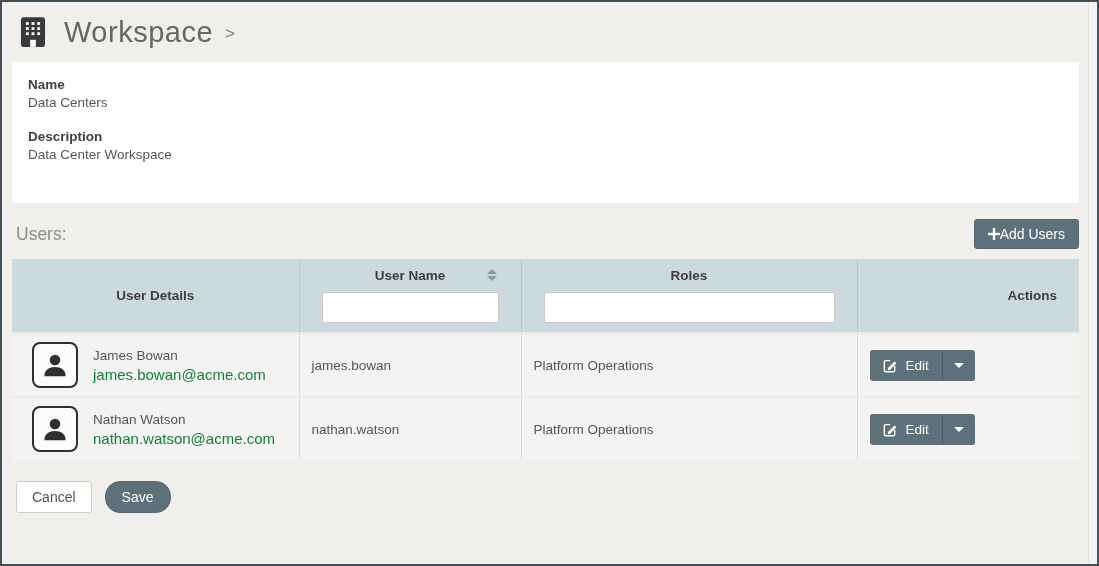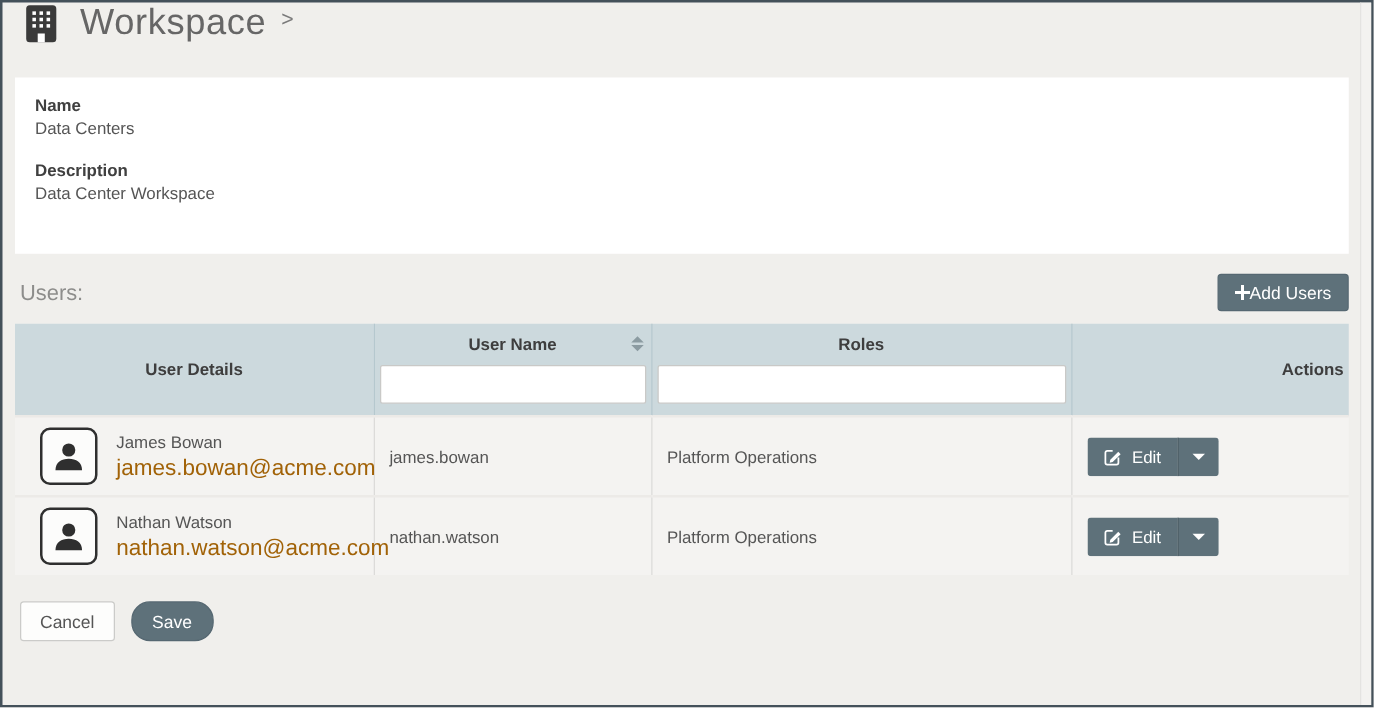--- a/index.html
+++ b/index.html
@@ -14,21 +14,21 @@
     overflow:hidden;
   }
   .right-gutter {
     position:absolute; top:0; right:0; width:9px; height:100%;
     background:#f3f2f0; border-left:1px solid #e4e3e1;
   }
 
   
   .topbar {
     height:60px;
-    display:flex; align-items:flex-start;
+    display:flex; align-items:center;
     padding:0 14px;
   }
   .app-icon { width:34px; height:34px; flex:0 0 auto; }
   .page-title {
     font-size:29px; font-weight:300; color:#666;
     margin-left:14px; letter-spacing:.5px;
   }
   .crumb-sep { font-size:17px; color:#7a7a7a; margin:4px 0 0 12px; font-weight:300;}
   .crumb { font-size:17.5px; color:#6f6f6f; margin:4px 0 0 8px; font-weight:300; }
 
@@ -73,21 +73,21 @@
   
   table.users-table {
     width:100%; border-collapse:collapse; table-layout:fixed;
     font-size:13.5px; color:#555;
   }
   col.c-details { width:287px; }
   col.c-username { width:222px; }
   col.c-roles { width:336px; }
   thead th {
     background:#ccd9dd; color:#3e3e3e;
-    height:73px; padding:9px 4px;
+    height:73px; padding:9px 22px;
     border-right:1px solid #b5c8ce;
     vertical-align:middle; font-weight:700;
   }
   thead th:last-child { border-right:none; }
   th.th-center { text-align:center; }
   th.th-left { text-align:right; }
   .th-label-row { position:relative; text-align:center; margin-bottom:7px; height:17px; }
   .sort-icon {
     position:absolute; right:2px; top:1px; width:10px; height:14px;
     display:inline-flex; flex-direction:column; align-items:center; gap:2px;
@@ -107,21 +107,21 @@
   }
   tbody td:last-child { border-right:none; }
   .user-cell { display:flex; align-items:center; gap:15px; padding-left:8px; }
   .avatar {
     width:46px; height:46px; flex:0 0 auto;
     border:2px solid #2f2f2f; border-radius:8px; background:#fcfcfb;
     display:flex; align-items:center; justify-content:center;
   }
   .avatar svg { width:30px; height:30px; }
   .user-name-line { font-size:13.5px; color:#555; margin-bottom:3px; }
-  .user-email-line { font-size:18px; color:#a16207; }
+  .user-email-line { font-size:15px; color:#15803d; }
 
   
   .split-btn { display:inline-flex; border-radius:3px; overflow:hidden; }
   .split-main {
     background:#5e717a; color:#fff; display:inline-flex; align-items:center; gap:8px;
     padding:8px 13px; font-size:13.5px; cursor:pointer; border:none;
     font-family:"Liberation Sans", sans-serif;
   }
   .split-toggle {
     background:#5e717a; border:none; border-left:1px solid #4d5e66;

